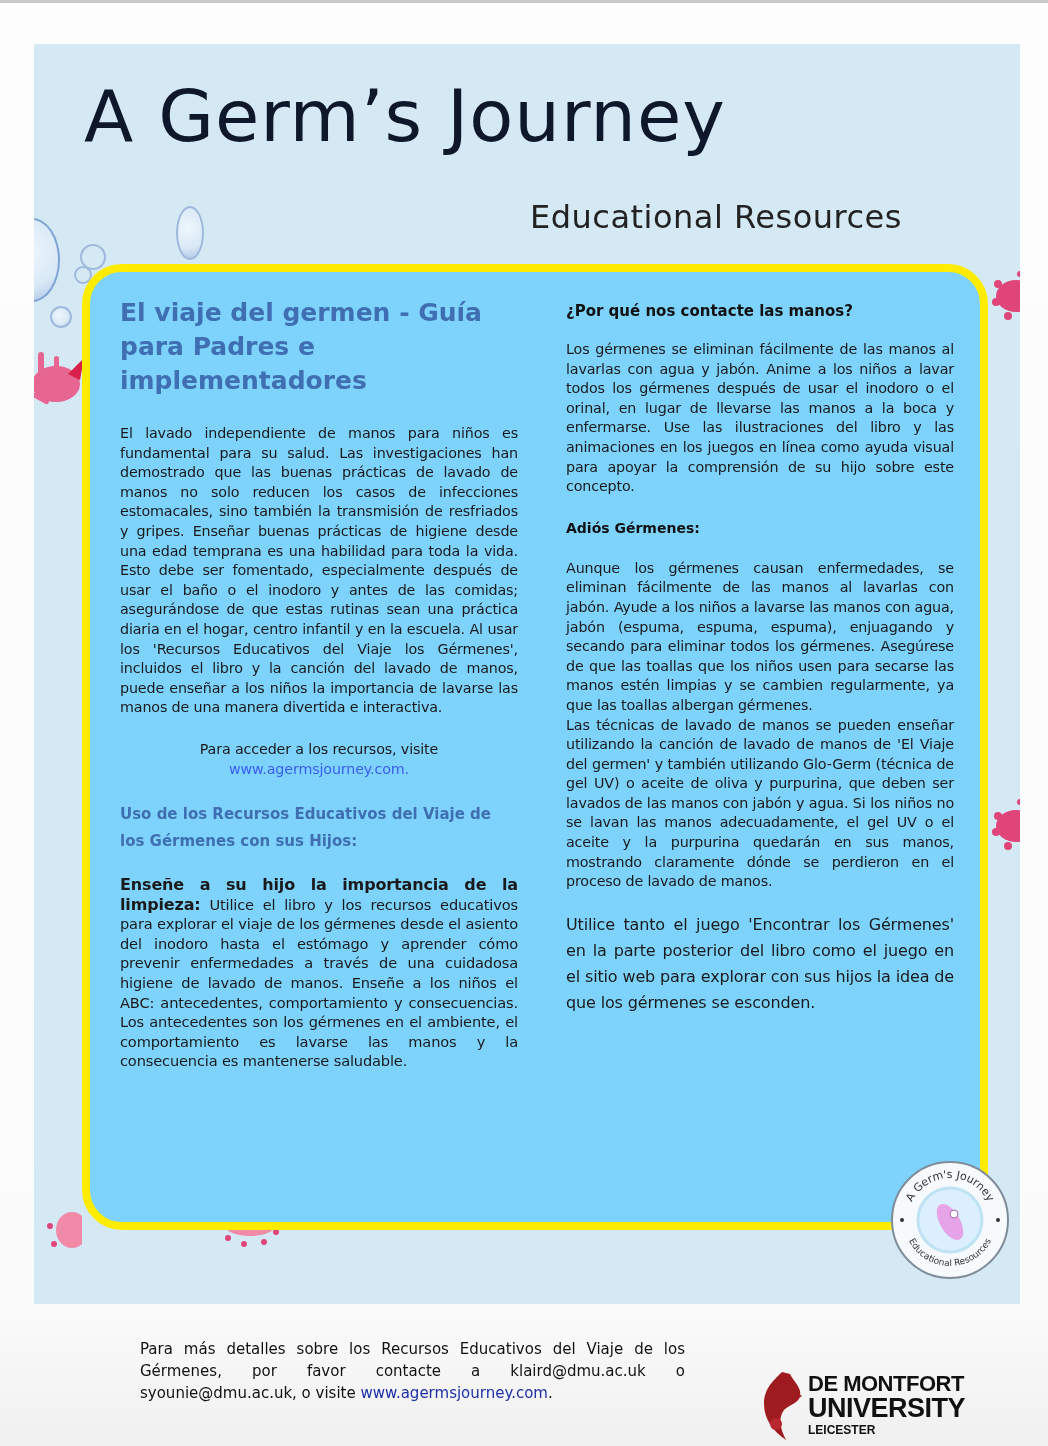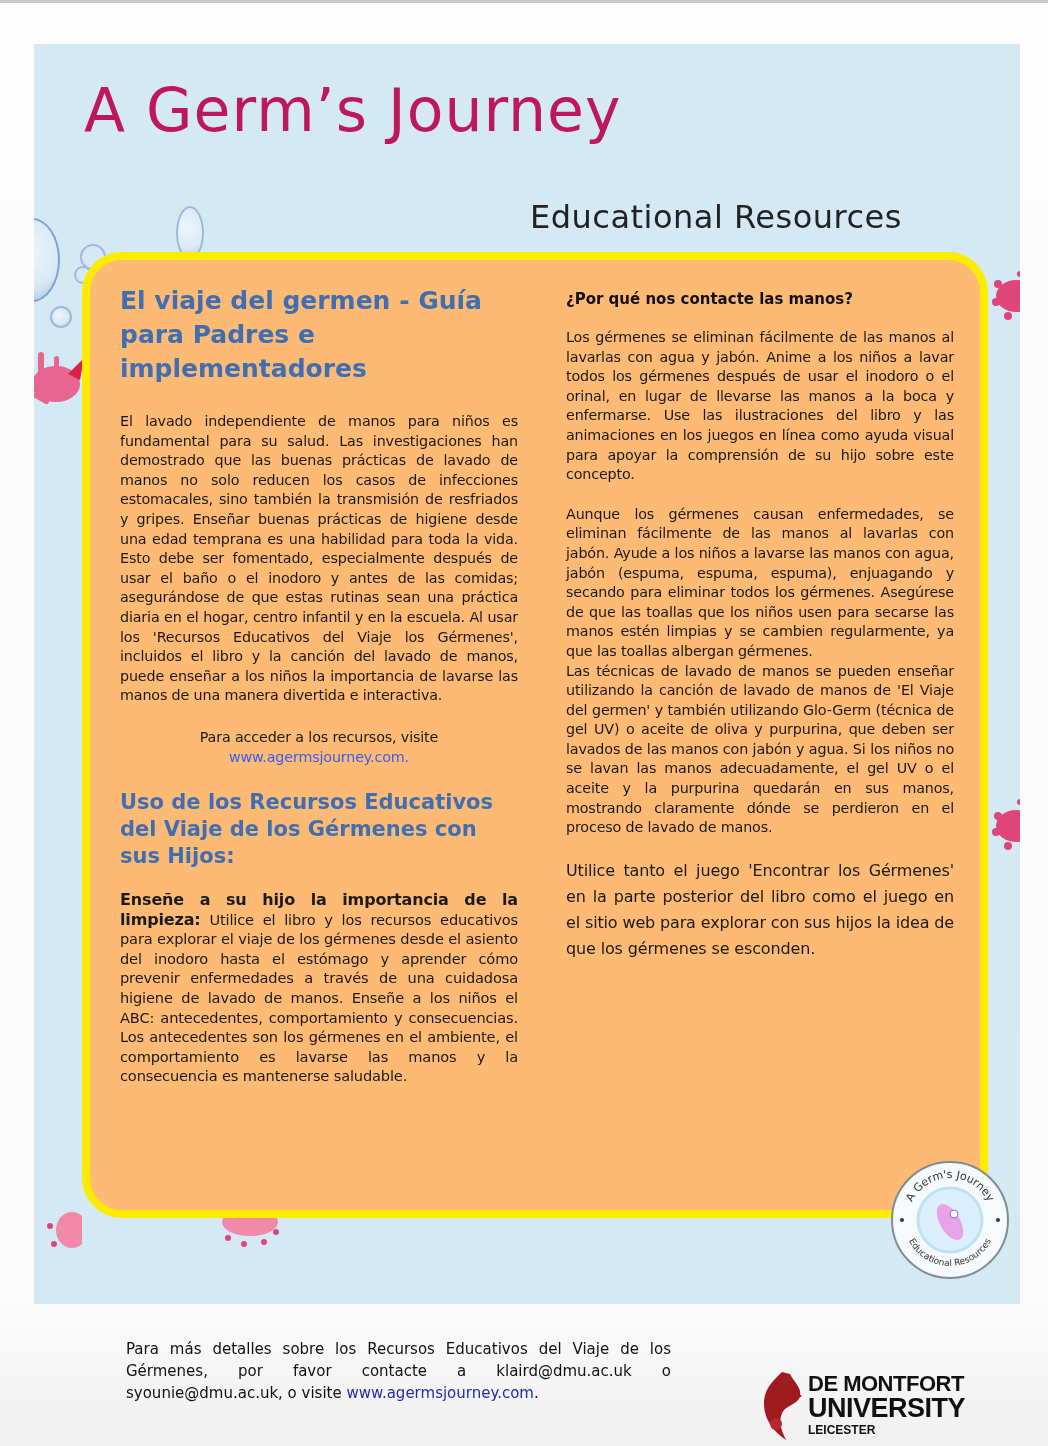--- a/index.html
+++ b/index.html
@@ -11,55 +11,55 @@
   .topbar { position:absolute; left:0; top:0; width:1048px; height:3px; background:#c9c9c9; }
   .page-bg { position:absolute; left:0; top:3px; width:1048px; height:1443px;
     background:linear-gradient(#fdfdfd, #fbfbfb 90%, #f0f0f0); }
   .poster {
     position:absolute; left:34px; top:44px; width:986px; height:1260px;
     background:#d5e9f5; overflow:hidden;
   }
   .title {
     position:absolute; left:50px; top:36px; width:900px;
     font-family:"DejaVu Sans", sans-serif; font-weight:400;
-    font-size:60px; letter-spacing:1px; color:#be185d; line-height:1;
+    font-size:72px; letter-spacing:1px; color:#0f172a; line-height:1;
     transform:scaleX(1.0); transform-origin:left;
     white-space:nowrap;
   }
   .subtitle {
     position:absolute; left:496px; top:154px;
     font-size:32px; color:#222; letter-spacing:0.5px; white-space:nowrap;
   }
   .bubble { position:absolute; border-radius:50%; border:2px solid #9fb9dc;
     background:radial-gradient(circle at 40% 40%, #eef6fc 0%, #d9e9f6 60%, #a9c3e3 100%); }
   .germ { position:absolute; }
   .card {
-    position:absolute; left:48px; top:208px; width:890px; height:950px;
-    background:#fdba74; border:8px solid #fdec00; border-radius:40px;
+    position:absolute; left:48px; top:220px; width:890px; height:950px;
+    background:#7dd3fc; border:8px solid #fdec00; border-radius:40px;
   }
   .col { position:absolute; top:0; }
   .col-left { left:30px; width:398px; }
   .col-right { left:476px; width:388px; }
   .h1 {
     color:#3f6fb2; font-weight:700; font-size:25px; line-height:34px;
     margin:0; font-family:"DejaVu Sans", sans-serif;
   }
   .h2 {
-    color:#3f6fb2; font-weight:700; font-size:21px; line-height:27px; margin:0;
+    color:#3f6fb2; font-weight:700; font-size:15px; line-height:27px; margin:0;
   }
   .h3 { font-weight:700; font-size:15px; color:#111; margin:0; line-height:22px; }
   .p {
     font-size:14.3px; line-height:19.6px; color:#1a1a1a; text-align:justify; margin:0;
     letter-spacing:-0.15px;
   }
   .p.big { font-size:16px; line-height:26px; }
   .link { color:#3a5df0; }
   .bold { font-weight:700; }
   .footer-text {
-    position:absolute; left:126px; top:1338px; width:545px;
+    position:absolute; left:140px; top:1338px; width:545px;
     font-size:15px; line-height:22px; color:#111; text-align:justify;
   }
   .footer-link { color:#1d2fa6; }
   .dmu { position:absolute; left:760px; top:1370px; width:240px; height:72px; }
   .dmu-text { position:absolute; left:48px; top:3px; font-family:"Liberation Sans", sans-serif;
     font-weight:700; color:#111; line-height:1; }
   .dmu-l1 { font-size:22px; letter-spacing:-0.5px; }
   .dmu-l2 { font-size:27px; letter-spacing:-0.5px;text-align:center; }
   .dmu-l3 { font-size:12px; letter-spacing:0px; margin-top:2px; }
   .badge { position:absolute; left:888px; top:1158px; width:124px; height:124px; }
@@ -126,20 +126,21 @@
       </p>
       <h2 class="h2" style="margin-top:22px;">Uso de los Recursos Educativos del Viaje de los Gérmenes con sus Hijos:</h2>
       <p class="p big" style="margin-top:20px;font-size:14.6px;line-height:19.6px;">
         <span class="bold" style="font-size:16px;">Enseñe a su hijo la importancia de la limpieza:</span><span> Utilice el libro y los recursos educativos para explorar el viaje de los gérmenes desde el asiento del inodoro hasta el estómago y aprender cómo prevenir enfermedades a través de una cuidadosa higiene de lavado de manos. Enseñe a los niños el ABC: antecedentes, comportamiento y consecuencias. Los antecedentes son los gérmenes en el ambiente, el comportamiento es lavarse las manos y la consecuencia es mantenerse saludable.</span>
       </p>
     </div>
 
     <div class="col col-right">
       <h3 class="h3" style="margin-top:28px;">¿Por qué nos contacte las manos?</h3>
       <p class="p" style="margin-top:18px;">Los gérmenes se eliminan fácilmente de las manos al lavarlas con agua y jabón. Anime a los niños a lavar todos los gérmenes después de usar el inodoro o el orinal, en lugar de llevarse las manos a la boca y enfermarse. Use las ilustraciones del libro y las animaciones en los juegos en línea como ayuda visual para apoyar la comprensión de su hijo sobre este concepto.</p>
+      <h3 class="h3" style="margin-top:20px;font-size:14px;">Adiós Gérmenes:</h3>
       <p class="p" style="margin-top:20px;">Aunque los gérmenes causan enfermedades, se eliminan fácilmente de las manos al lavarlas con jabón. Ayude a los niños a lavarse las manos con agua, jabón (espuma, espuma, espuma), enjuagando y secando para eliminar todos los gérmenes. Asegúrese de que las toallas que los niños usen para secarse las manos estén limpias y se cambien regularmente, ya que las toallas albergan gérmenes.</p>
       <p class="p">Las técnicas de lavado de manos se pueden enseñar utilizando la canción de lavado de manos de 'El Viaje del germen' y también utilizando Glo-Germ (técnica de gel UV) o aceite de oliva y purpurina, que deben ser lavados de las manos con jabón y agua. Si los niños no se lavan las manos adecuadamente, el gel UV o el aceite y la purpurina quedarán en sus manos, mostrando claramente dónde se perdieron en el proceso de lavado de manos.</p>
       <p class="p big" style="margin-top:20px;">Utilice tanto el juego 'Encontrar los Gérmenes' en la parte posterior del libro como el juego en el sitio web para explorar con sus hijos la idea de que los gérmenes se esconden.</p>
     </div>
   </div>
 </div>
 
 <svg class="badge" viewBox="0 0 124 124">
   <defs>
     <path id="arcTop" d="M 20 62 A 42 42 0 0 1 104 62"></path>

